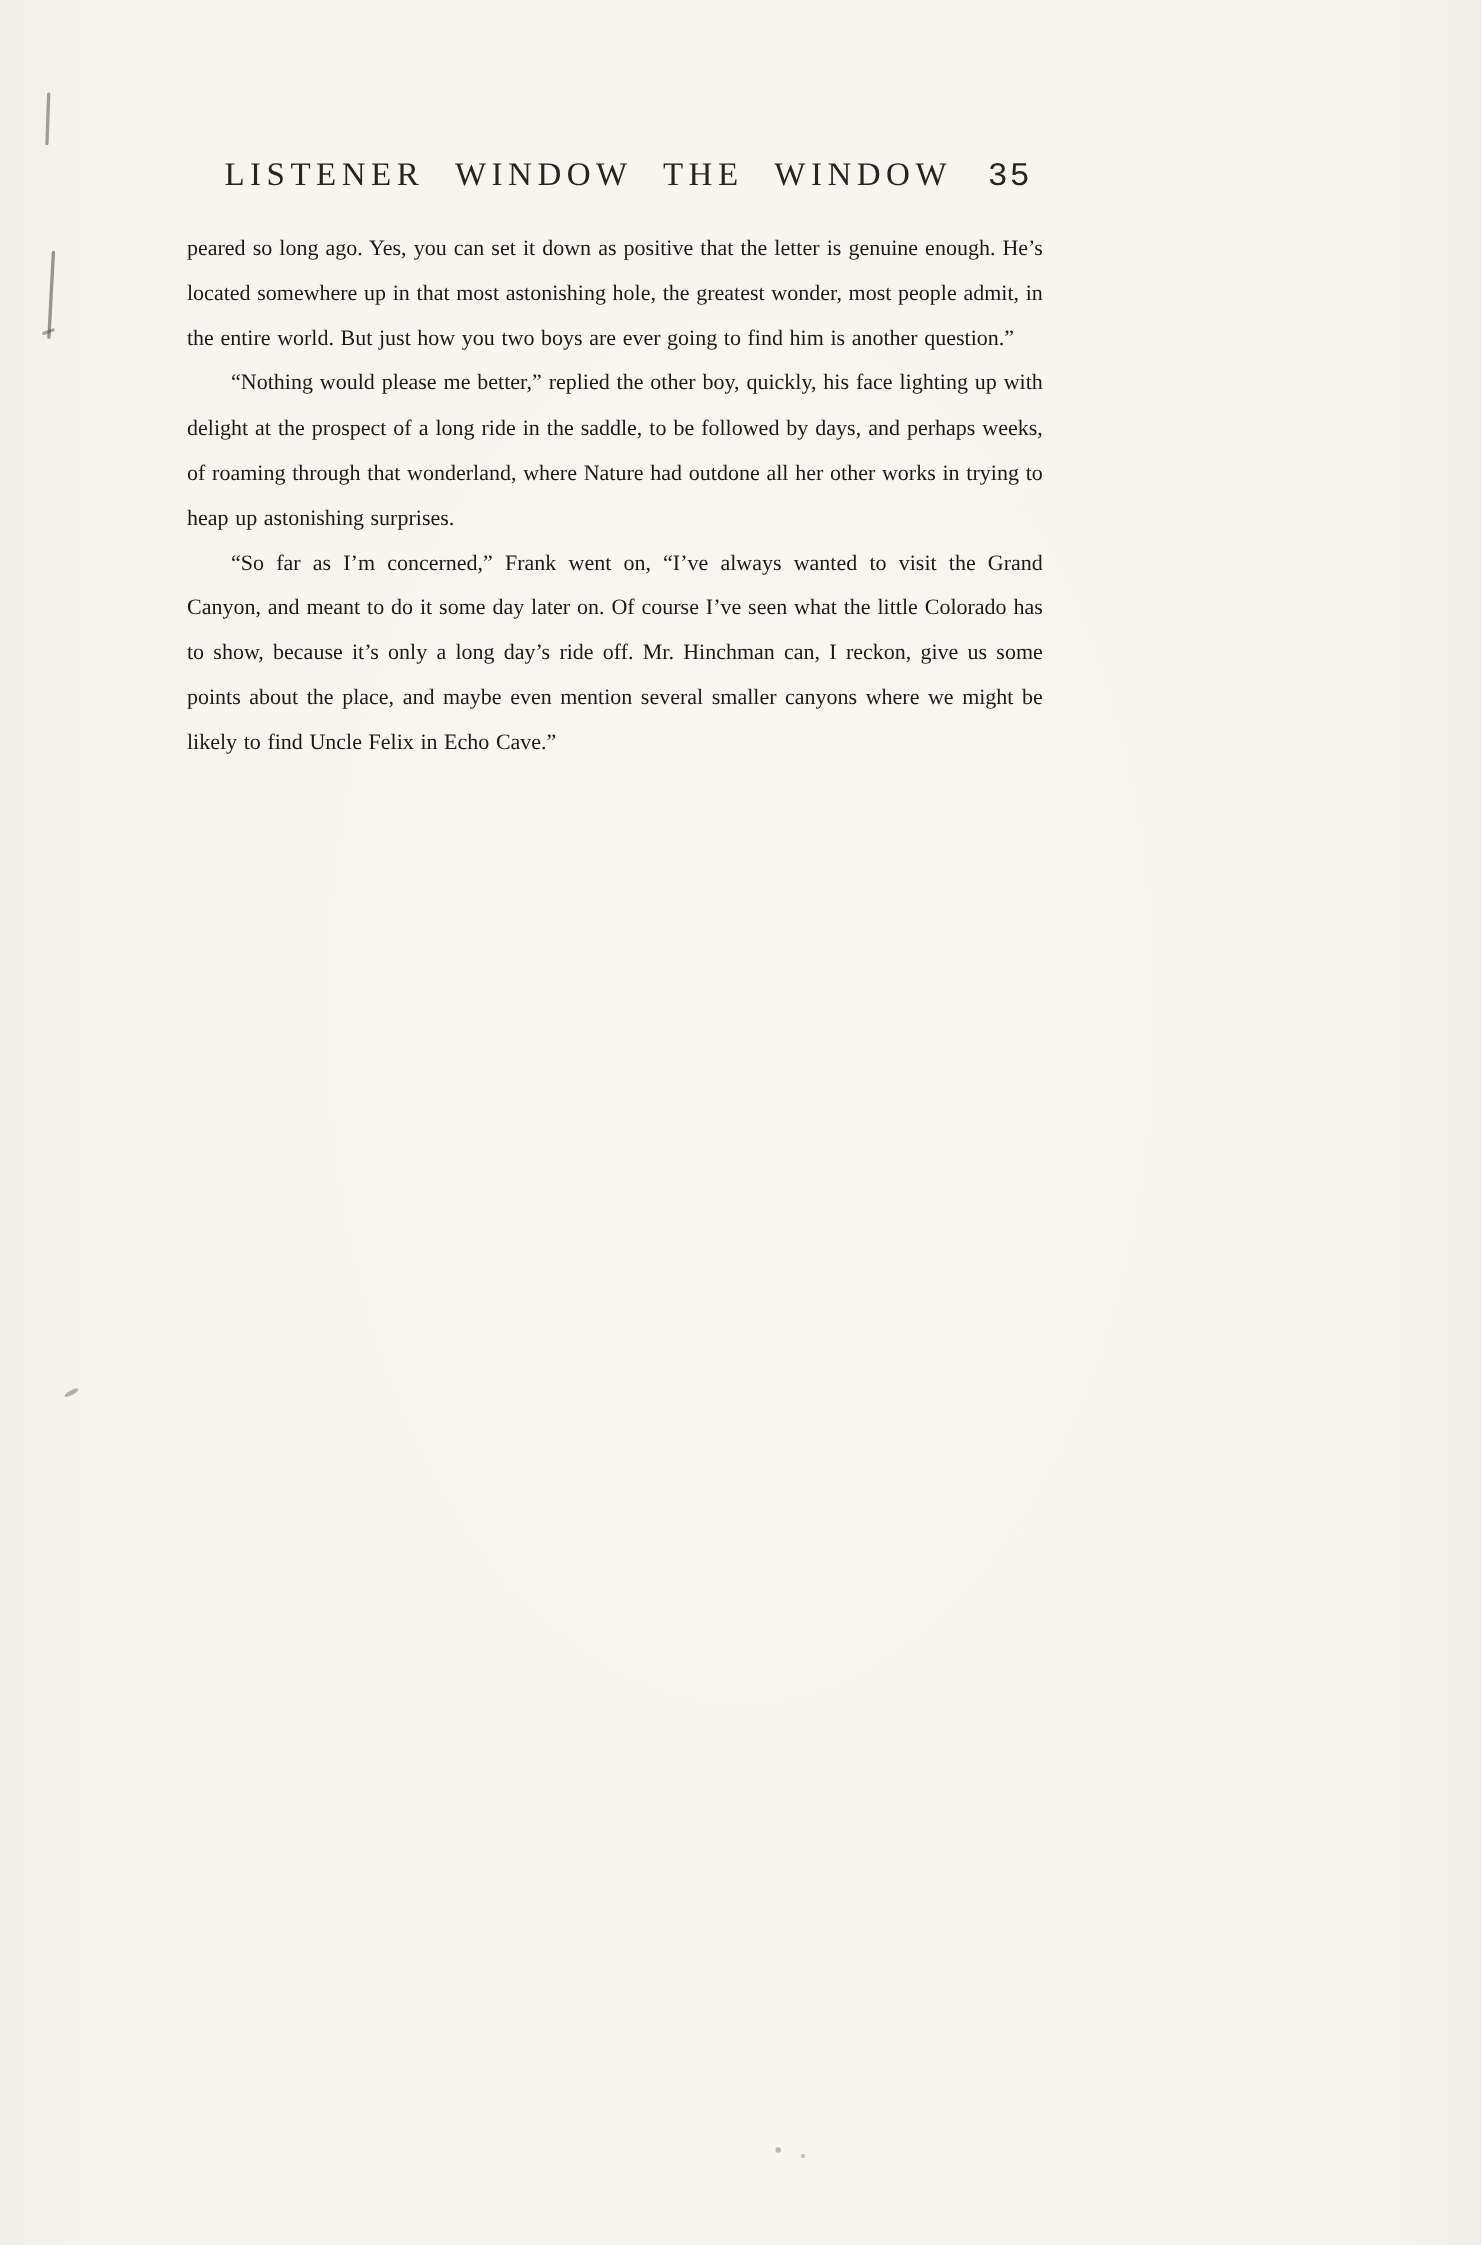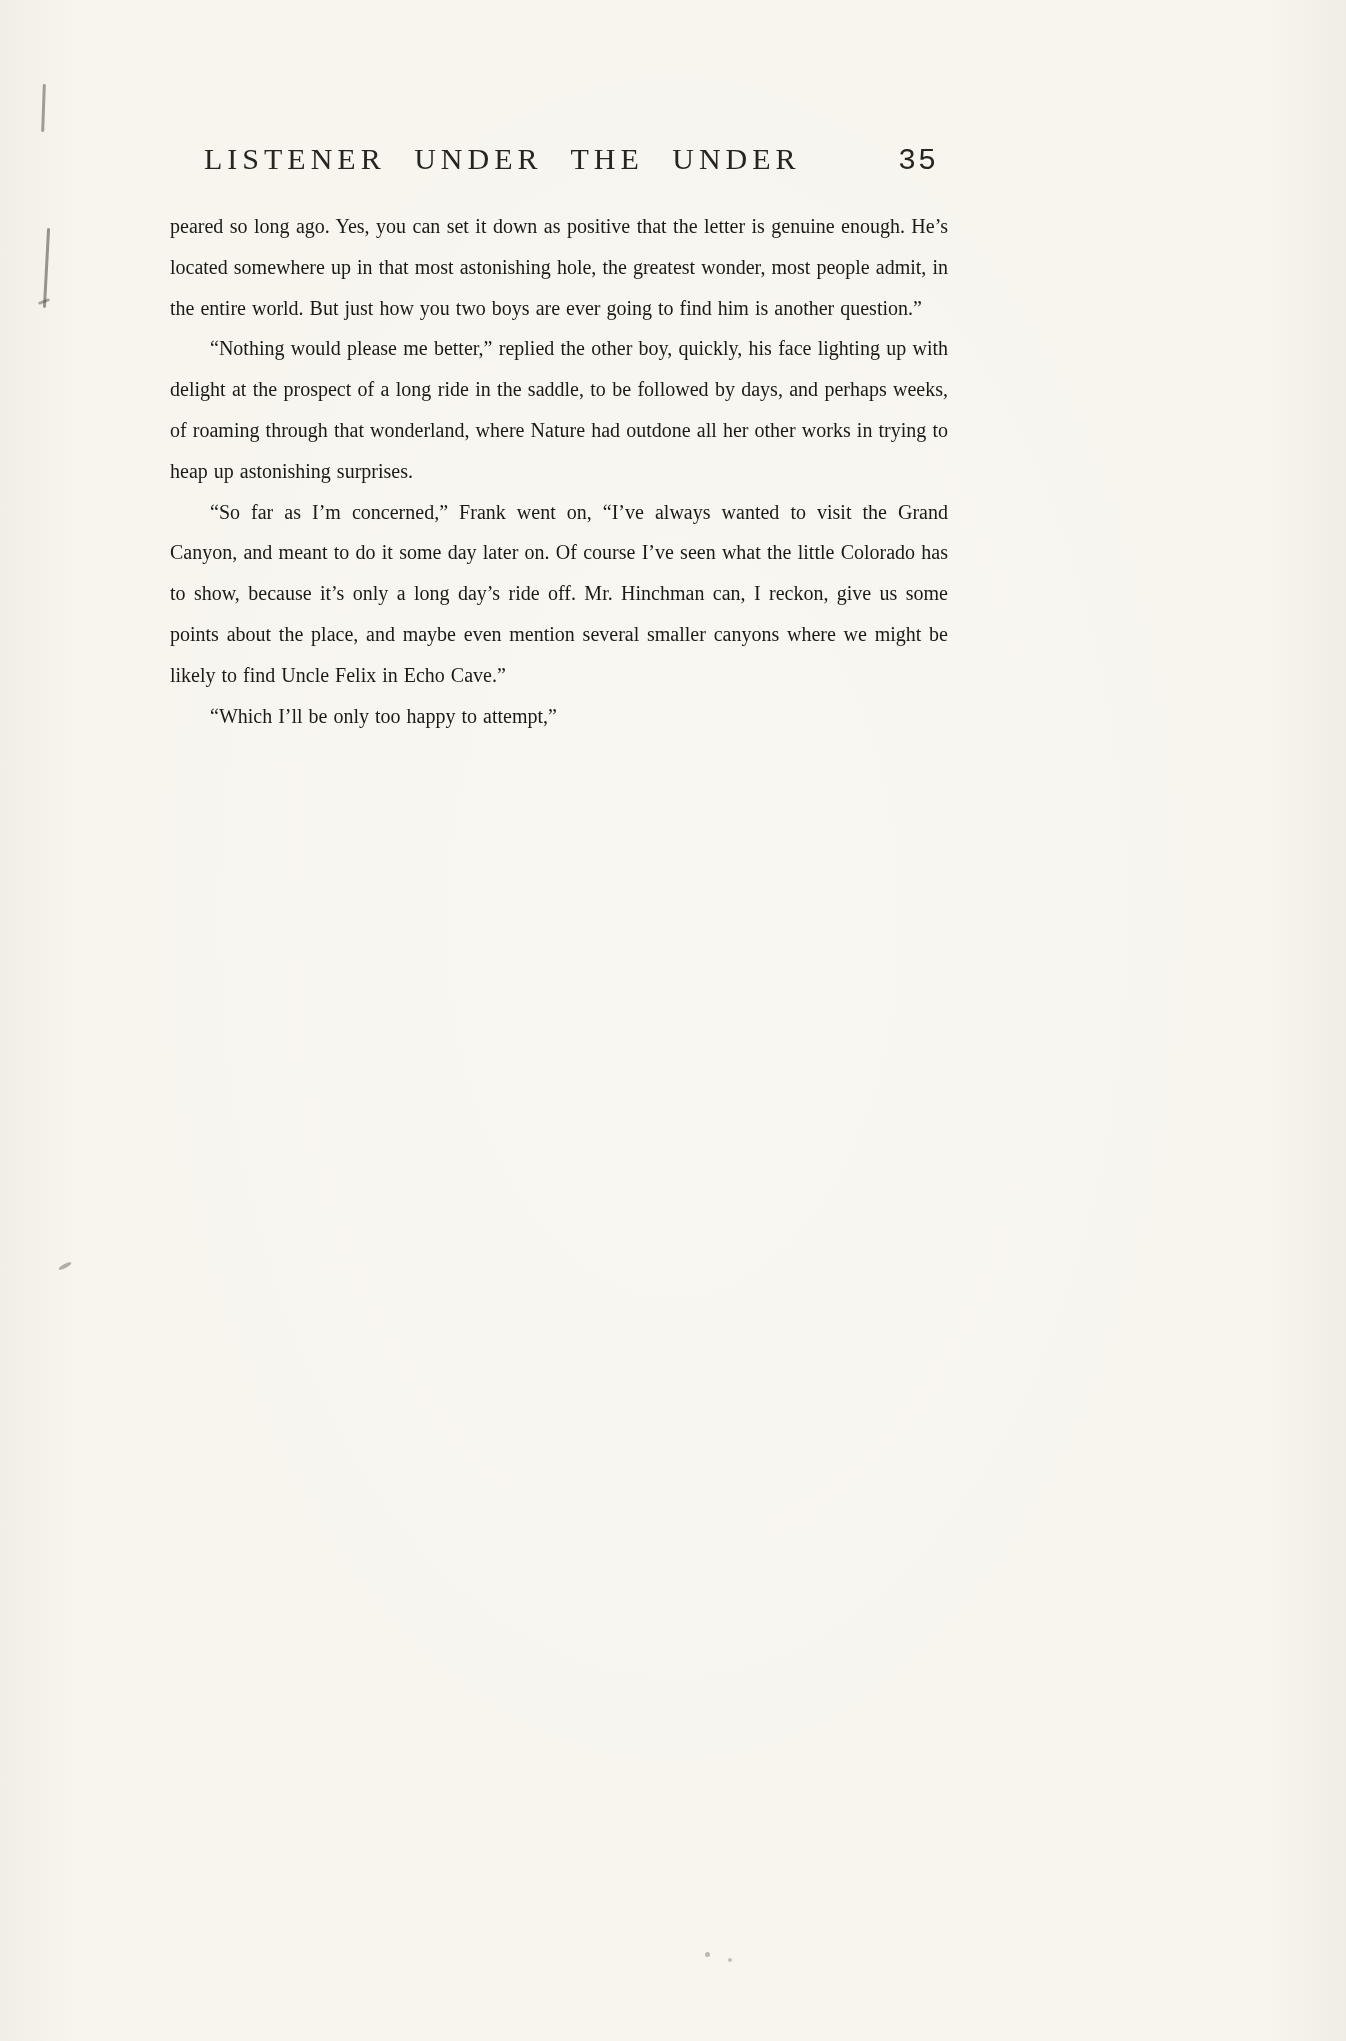--- a/index.html
+++ b/index.html
@@ -92,25 +92,24 @@
   <div class="artifact a1"></div>
   <div class="artifact a2"></div>
   <div class="artifact a2b"></div>
   <div class="artifact a3"></div>
   <div class="artifact a4"></div>
   <div class="artifact a5"></div>
 
   <div class="content">
 
     <div class="running-head">
-      <span class="running-title">LISTENER UNDER THE UNDER</span>
+      <span class="running-title">LISTENER WINDOW THE WINDOW</span>
       <span class="page-number">35</span>
     </div>
 
     <div class="body-text">
       <p class="first">peared so long ago.  Yes, you can set it down as positive that the letter is genuine enough.  He’s located somewhere up in that most astonishing hole, the greatest wonder, most people admit, in the entire world.  But just how you two boys are ever going to find him is another question.”</p>
       <p>“Nothing would please me better,” replied the other boy, quickly, his face lighting up with delight at the prospect of a long ride in the saddle, to be followed by days, and perhaps weeks, of roaming through that wonderland, where Nature had outdone all her other works in trying to heap up astonishing surprises.</p>
       <p>“So far as I’m concerned,” Frank went on, “I’ve always wanted to visit the Grand Canyon, and meant to do it some day later on.  Of course I’ve seen what the little Colorado has to show, because it’s only a long day’s ride off.  Mr. Hinchman can, I reckon, give us some points about the place, and maybe even mention several smaller canyons where we might be likely to find Uncle Felix in Echo Cave.”</p>
-      <p>“Which I’ll be only too happy to attempt,”</p>
     </div>
 
   </div>
 </div>
 
 </body></html>

